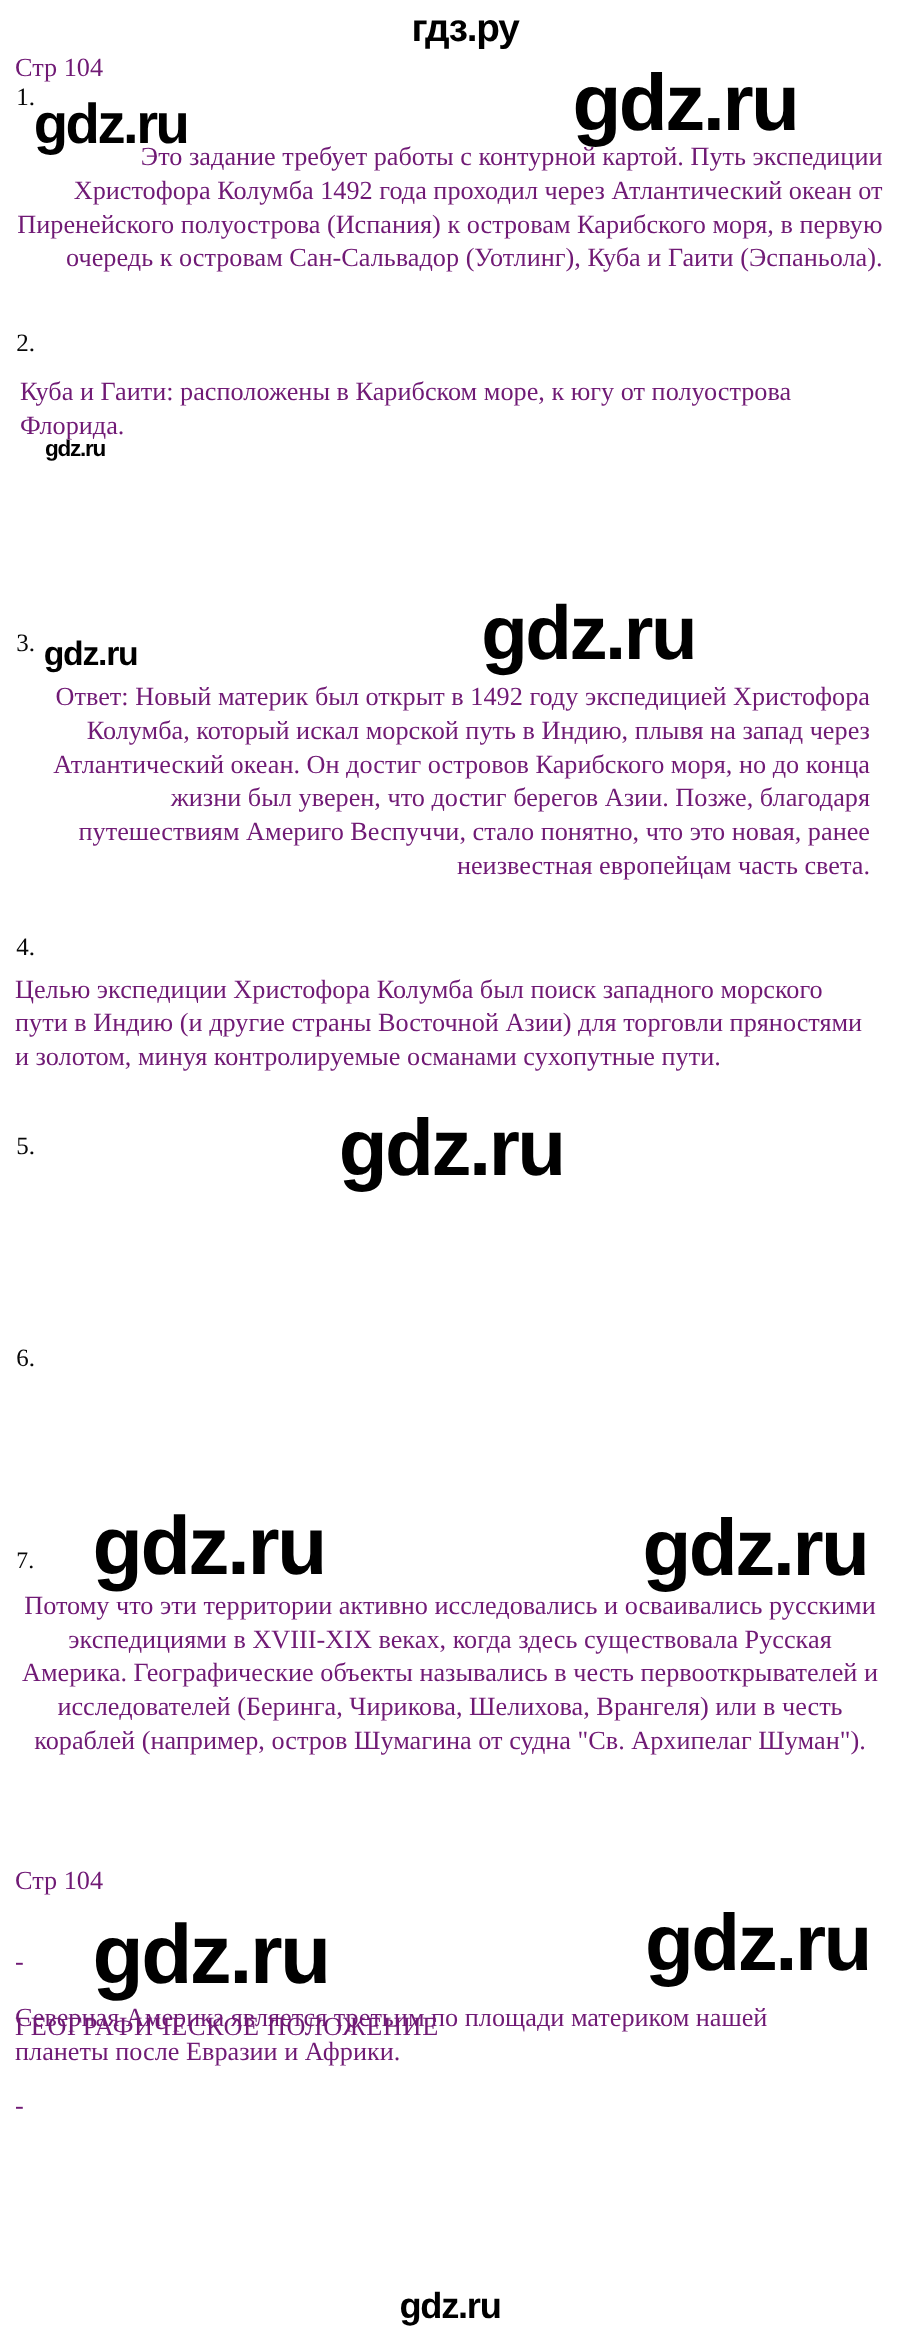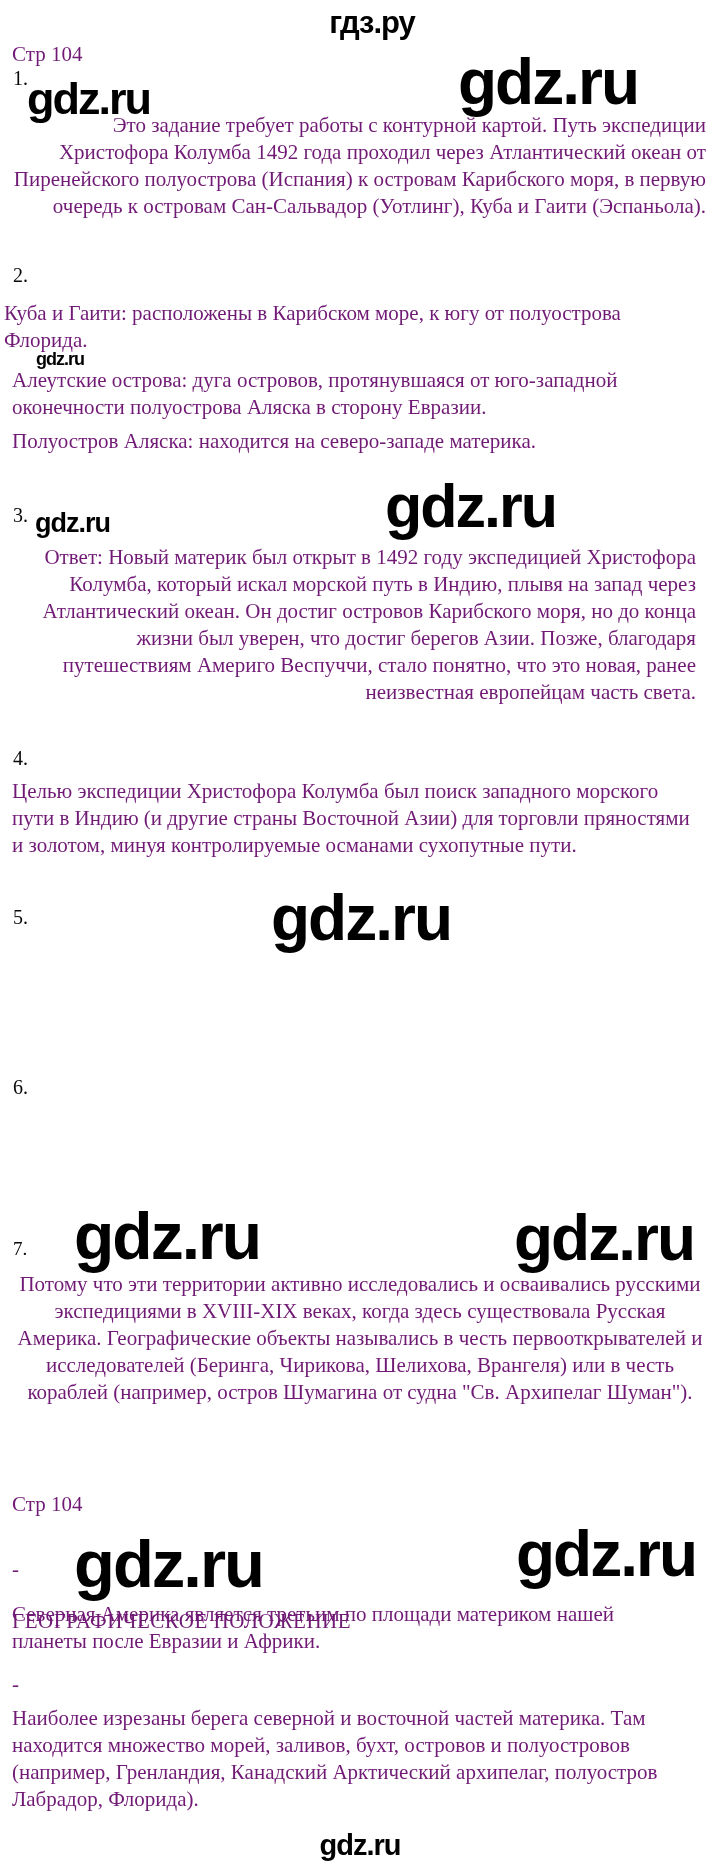--- a/index.html
+++ b/index.html
@@ -44,21 +44,21 @@
   #wm2t { left:36px;  top:350px;  font-size:18px; letter-spacing:-1px; }
   #wm3s { left:35px;  top:510px;  font-size:27px; letter-spacing:-1px; }
   #wm3b { left:385px; top:476px;  font-size:61px; }
   #wm5b { left:271px; top:886px;  font-size:64px; }
   #wm7l { left:74px;  top:1203px; font-size:66px; }
   #wm7r { left:514px; top:1206px; font-size:64px; }
   #wmdl { left:74px;  top:1530px; font-size:67px; }
   #wmdr { left:516px; top:1522px; font-size:64px; }
   
   #para1  { top:112px;  left:12px; width:694px;text-align:right; }
-  #para2a { top:300px;  left:4px; width:620px; }
+  #para2a { top:300px;  left:16px; width:620px; }
   #para2b { top:367px;  left:12px; width:610px; }
   #para2c { top:428px;  left:12px; width:694px; }
   #para3  { top:544px;  left:12px; width:684px;text-align:right; }
   #para4  { top:778px;  left:12px; width:684px; }
   #para5  { top:946px;  left:12px; width:672px; }
   #para6  { top:1111px; left:12px; width:660px; }
   #para7  { top:1271px; left:14px; width:692px;text-align:center; }
   #parad1 { top:1601px; left:12px; width:662px; }
   #parad2 { top:1705px; left:12px; width:652px; }
 </style>
@@ -72,22 +72,20 @@
   <div id="plabel1" class="abs serif">Стр 104</div>
 
   <div id="num1" class="abs numlbl">1.</div>
   <div id="wm1s" class="abs wm">gdz.ru</div>
   <div id="wm1b" class="abs wm">gdz.ru</div>
   <div id="para1" class="abs serif">Это задание требует работы с контурной картой. Путь экспедиции Христофора Колумба 1492 года проходил через Атлантический океан от Пиренейского полуострова (Испания) к островам Карибского моря, в первую очередь к островам Сан-Сальвадор (Уотлинг), Куба и Гаити (Эспаньола).</div>
 
   <div id="num2" class="abs numlbl">2.</div>
   <div id="para2a" class="abs serif">Куба и Гаити: расположены в Карибском море, к югу от полуострова Флорида.</div>
   <div id="wm2t" class="abs wm">gdz.ru</div>
-  <div id="para2b" class="abs serif">Алеутские острова: дуга островов, протянувшаяся от юго-западной оконечности полуострова Аляска в сторону Евразии.</div>
-  <div id="para2c" class="abs serif">Полуостров Аляска: находится на северо-западе материка.</div>
 
   <div id="num3" class="abs numlbl">3.</div>
   <div id="wm3s" class="abs wm">gdz.ru</div>
   <div id="wm3b" class="abs wm">gdz.ru</div>
   <div id="para3" class="abs serif">Ответ: Новый материк был открыт в 1492 году экспедицией Христофора Колумба, который искал морской путь в Индию, плывя на запад через Атлантический океан. Он достиг островов Карибского моря, но до конца жизни был уверен, что достиг берегов Азии. Позже, благодаря путешествиям Америго Веспуччи, стало понятно, что это новая, ранее неизвестная европейцам часть света.</div>
 
   <div id="num4" class="abs numlbl">4.</div>
   <div id="para4" class="abs serif">Целью экспедиции Христофора Колумба был поиск западного морского пути в Индию (и другие страны Восточной Азии) для торговли пряностями и золотом, минуя контролируемые османами сухопутные пути.</div>
 
   <div id="num5" class="abs numlbl">5.</div>
@@ -102,17 +100,16 @@
 
   <div id="plabel2" class="abs serif">Стр 104</div>
   <div id="geo-heading" class="abs serif">ГЕОГРАФИЧЕСКОЕ ПОЛОЖЕНИЕ</div>
 
   <div id="dash1" class="abs serif">-</div>
   <div id="wmdl" class="abs wm">gdz.ru</div>
   <div id="wmdr" class="abs wm">gdz.ru</div>
   <div id="parad1" class="abs serif">Северная Америка является третьим по площади материком нашей планеты после Евразии и Африки.</div>
 
   <div id="dash2" class="abs serif">-</div>
-  <div id="parad2" class="abs serif">Наиболее изрезаны берега северной и восточной частей материка. Там находится множество морей, заливов, бухт, островов и полуостровов (например, Гренландия, Канадский Арктический архипелаг, полуостров Лабрадор, Флорида).</div>
 
   <div id="brand-bottom" class="abs brand">gdz.ru</div>
 
 </div>
 
 </body></html>

